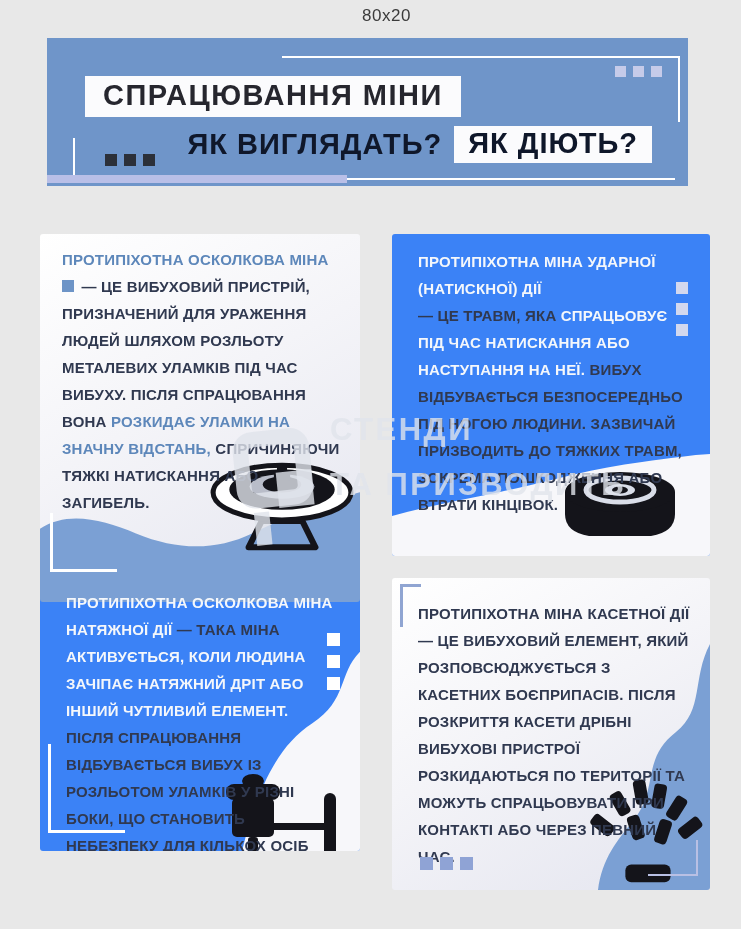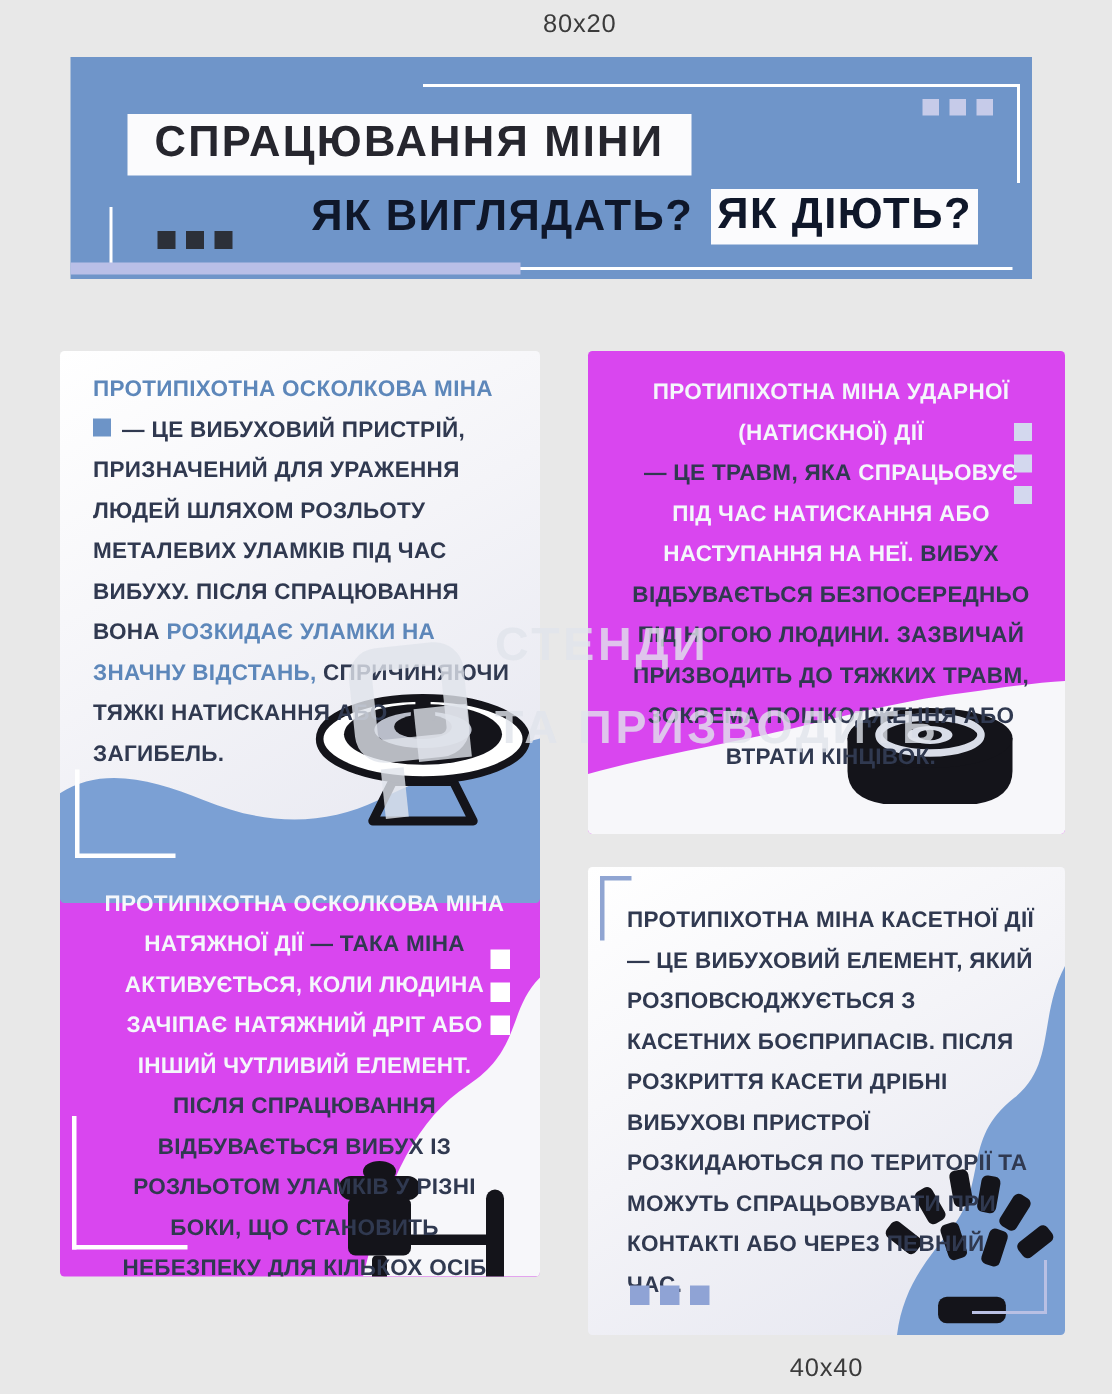--- a/index.html
+++ b/index.html
@@ -18,41 +18,41 @@
   .banner{position:absolute;left:47px;top:38px;width:641px;height:148px;background:#6f95c9;}
   .banner-title-box{
     position:absolute;left:38px;top:38px;background:#fbfbfd;
     padding:3px 18px 5px;font-size:29px;font-weight:800;color:#26262e;
     letter-spacing:1.5px;white-space:nowrap;z-index:2;
   }
   .q-row{
     position:absolute;top:88px;right:36px;display:flex;align-items:center;gap:12px;
     font-size:29px;font-weight:800;color:#0f172a;letter-spacing:1px;white-space:nowrap;z-index:2;
   }
-  .q-boxed{background:#fbfbfd;padding:1px 4px 3px;}
+  .q-boxed{background:#fbfbfd;padding:1px 14px 3px;}
   .bracket-tr{
     position:absolute;left:235px;top:18px;width:396px;height:64px;
     border-top:2px solid #ffffff;border-right:2px solid #ffffff;
   }
   .bracket-bl{
     position:absolute;left:26px;top:100px;width:600px;height:40px;
     border-left:2px solid #ffffff;border-bottom:2px solid #ffffff;
   }
   .sq-row{position:absolute;display:flex;gap:7px;}
   .sq-row--tr{right:26px;top:28px;}
   .sq-row--bl{left:58px;top:116px;}
   .sq{width:11px;height:11px;}
   .sq--lav{background:#c6cbe9;}
   .sq--dark{width:12px;height:12px;background:#2c3039;}
   .banner-bar{position:absolute;left:0;bottom:3px;width:300px;height:8px;background:#b9bfe7;}
 
   
   .card{position:absolute;border-radius:3px;overflow:hidden;}
   .card--light{background:linear-gradient(150deg,#ffffff 0%,#f4f4f8 45%,#e4e5ef 100%);}
-  .card--blue{background:#d946ef;text-align:center;}
+  .card--blue{background:#3b82f6;}
   .card1{left:40px;top:234px;width:320px;height:368px;}
   .card2{left:392px;top:234px;width:318px;height:322px;}
   .card3{left:40px;top:573px;width:320px;height:278px;}
   .card4{left:392px;top:578px;width:318px;height:312px;}
 
   .card-text{
     position:relative;z-index:3;font-weight:bold;font-size:15px;
     line-height:27px;letter-spacing:.2px;margin:0;
   }
   .card1 .card-text{margin:12px 18px 0 22px;}
@@ -242,15 +242,14 @@
       <rect x="8" y="8" width="52" height="52" rx="10" fill="none" stroke="currentColor" stroke-width="13"></rect>
       <rect x="36" y="38" width="30" height="30" fill="currentColor"></rect>
       <rect x="14" y="70" width="13" height="28" fill="currentColor"></rect>
     </svg>
     <div class="watermark-text">
       <div>СТЕНДИ</div>
       <div>ТА ПРИЗВОДИТЬ</div>
     </div>
   </div>
 
-  <div class="size-label size-label--bottom">40x40</div>
 
 </div>
 
 </body></html>

